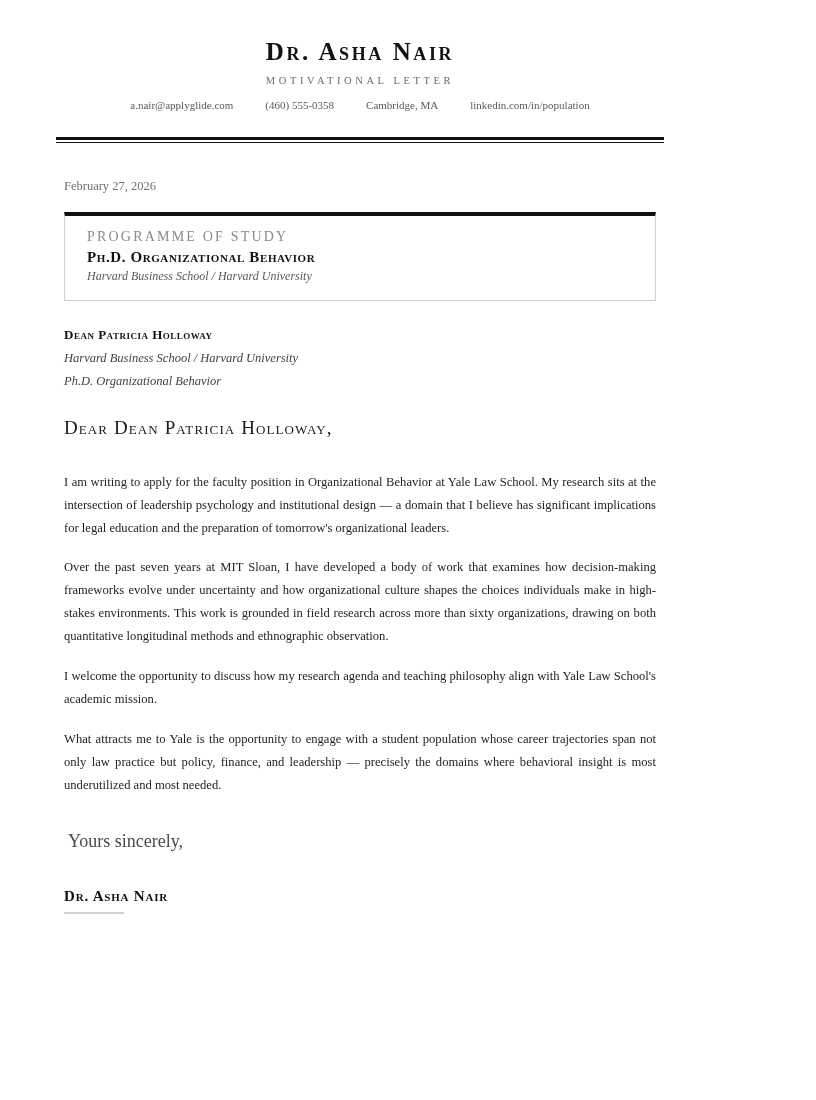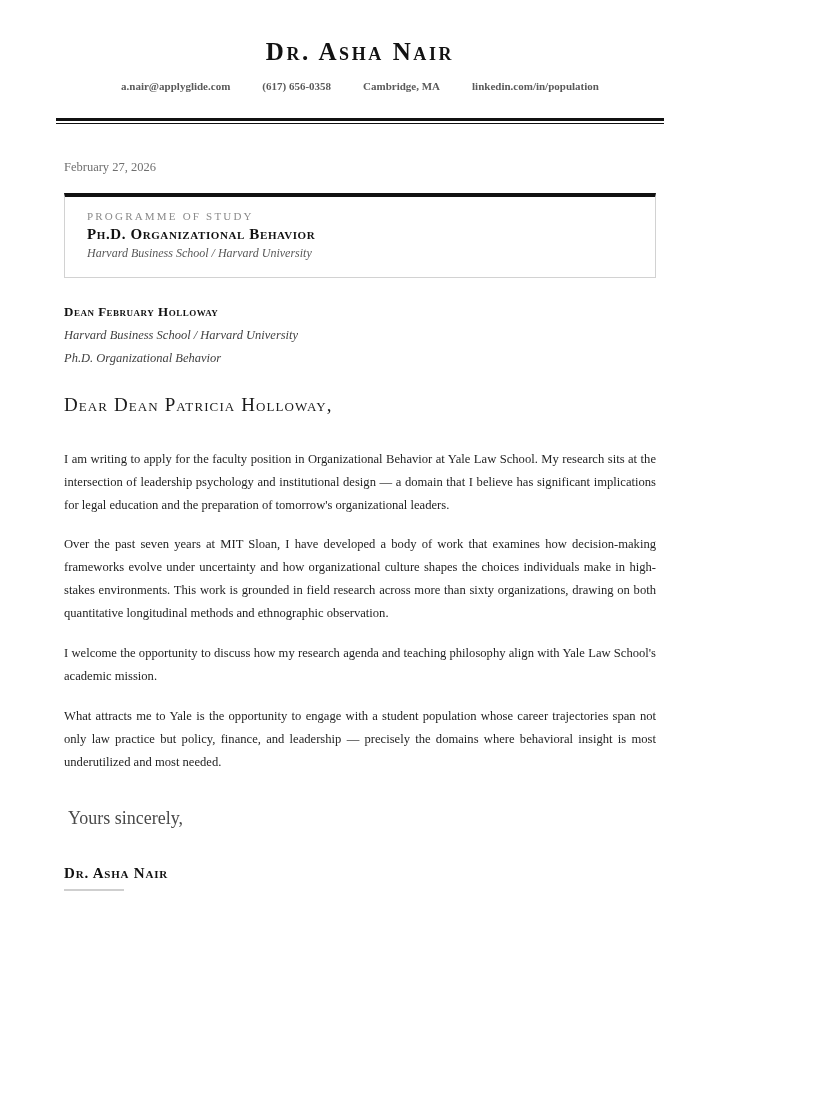--- a/index.html
+++ b/index.html
@@ -50,21 +50,20 @@
     margin-top: 13px;
     font-size: 11px;
     color: #5a5a5a;
     display: flex;
     justify-content: center;
     align-items: baseline;
   }
   .contact-item {
     padding: 0 16px;
     white-space: nowrap;
-    font-weight: bold;
   }
 
   
   .rule-wrap {
     margin-top: 26px;
     padding: 0 0px;
   }
   .rule-thick {
     height: 3px;
     background: #111111;
@@ -88,21 +87,21 @@
     margin-top: 18px;
     margin-left: 8px;
     margin-right: 8px;
     border: 1px solid #d2d2d2;
     border-top: 4px solid #111111;
     background: #ffffff;
     padding: 13px 22px 16px 22px;
     box-sizing: border-box;
   }
   .programme-label {
-    font-size: 11px;
+    font-size: 14px;
     letter-spacing: 2.2px;
     text-transform: uppercase;
     color: #8a8a8a;
     margin: 0 0 4px 0;
   }
   .programme-name {
     font-size: 15px;
     font-weight: 700;
     font-variant: small-caps;
     letter-spacing: 0.6px;
@@ -186,43 +185,44 @@
     background: #cfcfcf;
   }
 </style>
 </head>
 <body>
 
 <div class="page">
 
   <div class="letterhead">
     <h1 class="doc-title">Dr. Asha Nair</h1>
+    <div class="doc-subtitle">Motivational Letter</div>
     <div class="contact-line">
       <span class="contact-item">a.nair@applyglide.com</span>
-      <span class="contact-item">(617) 656-0358</span>
+      <span class="contact-item">(460) 555-0358</span>
       <span class="contact-item">Cambridge, MA</span>
       <span class="contact-item">linkedin.com/in/population</span>
     </div>
   </div>
 
   <div class="rule-wrap">
     <div class="rule-thick"></div>
     <div class="rule-thin"></div>
   </div>
 
   <div class="date-line">February 27, 2026</div>
 
   <div class="programme-box">
     <div class="programme-label">Programme of Study</div>
     <div class="programme-name">Ph.D. Organizational Behavior</div>
     <div class="programme-inst">Harvard Business School / Harvard University</div>
   </div>
 
   <div class="recipient">
-    <div class="recipient-name">Dean February Holloway</div>
+    <div class="recipient-name">Dean Patricia Holloway</div>
     <div class="recipient-inst">Harvard Business School / Harvard University</div>
     <div class="recipient-prog">Ph.D. Organizational Behavior</div>
   </div>
 
   <div class="salutation">Dear Dean Patricia Holloway,</div>
 
   <div class="body-copy">
     <p>I am writing to apply for the faculty position in Organizational Behavior at Yale Law School. My research sits at the intersection of leadership psychology and institutional design — a domain that I believe has significant implications for legal education and the preparation of tomorrow's organizational leaders.</p>
     <p>Over the past seven years at MIT Sloan, I have developed a body of work that examines how decision-making frameworks evolve under uncertainty and how organizational culture shapes the choices individuals make in high-stakes environments. This work is grounded in field research across more than sixty organizations, drawing on both quantitative longitudinal methods and ethnographic observation.</p>
     <p>I welcome the opportunity to discuss how my research agenda and teaching philosophy align with Yale Law School's academic mission.</p>

